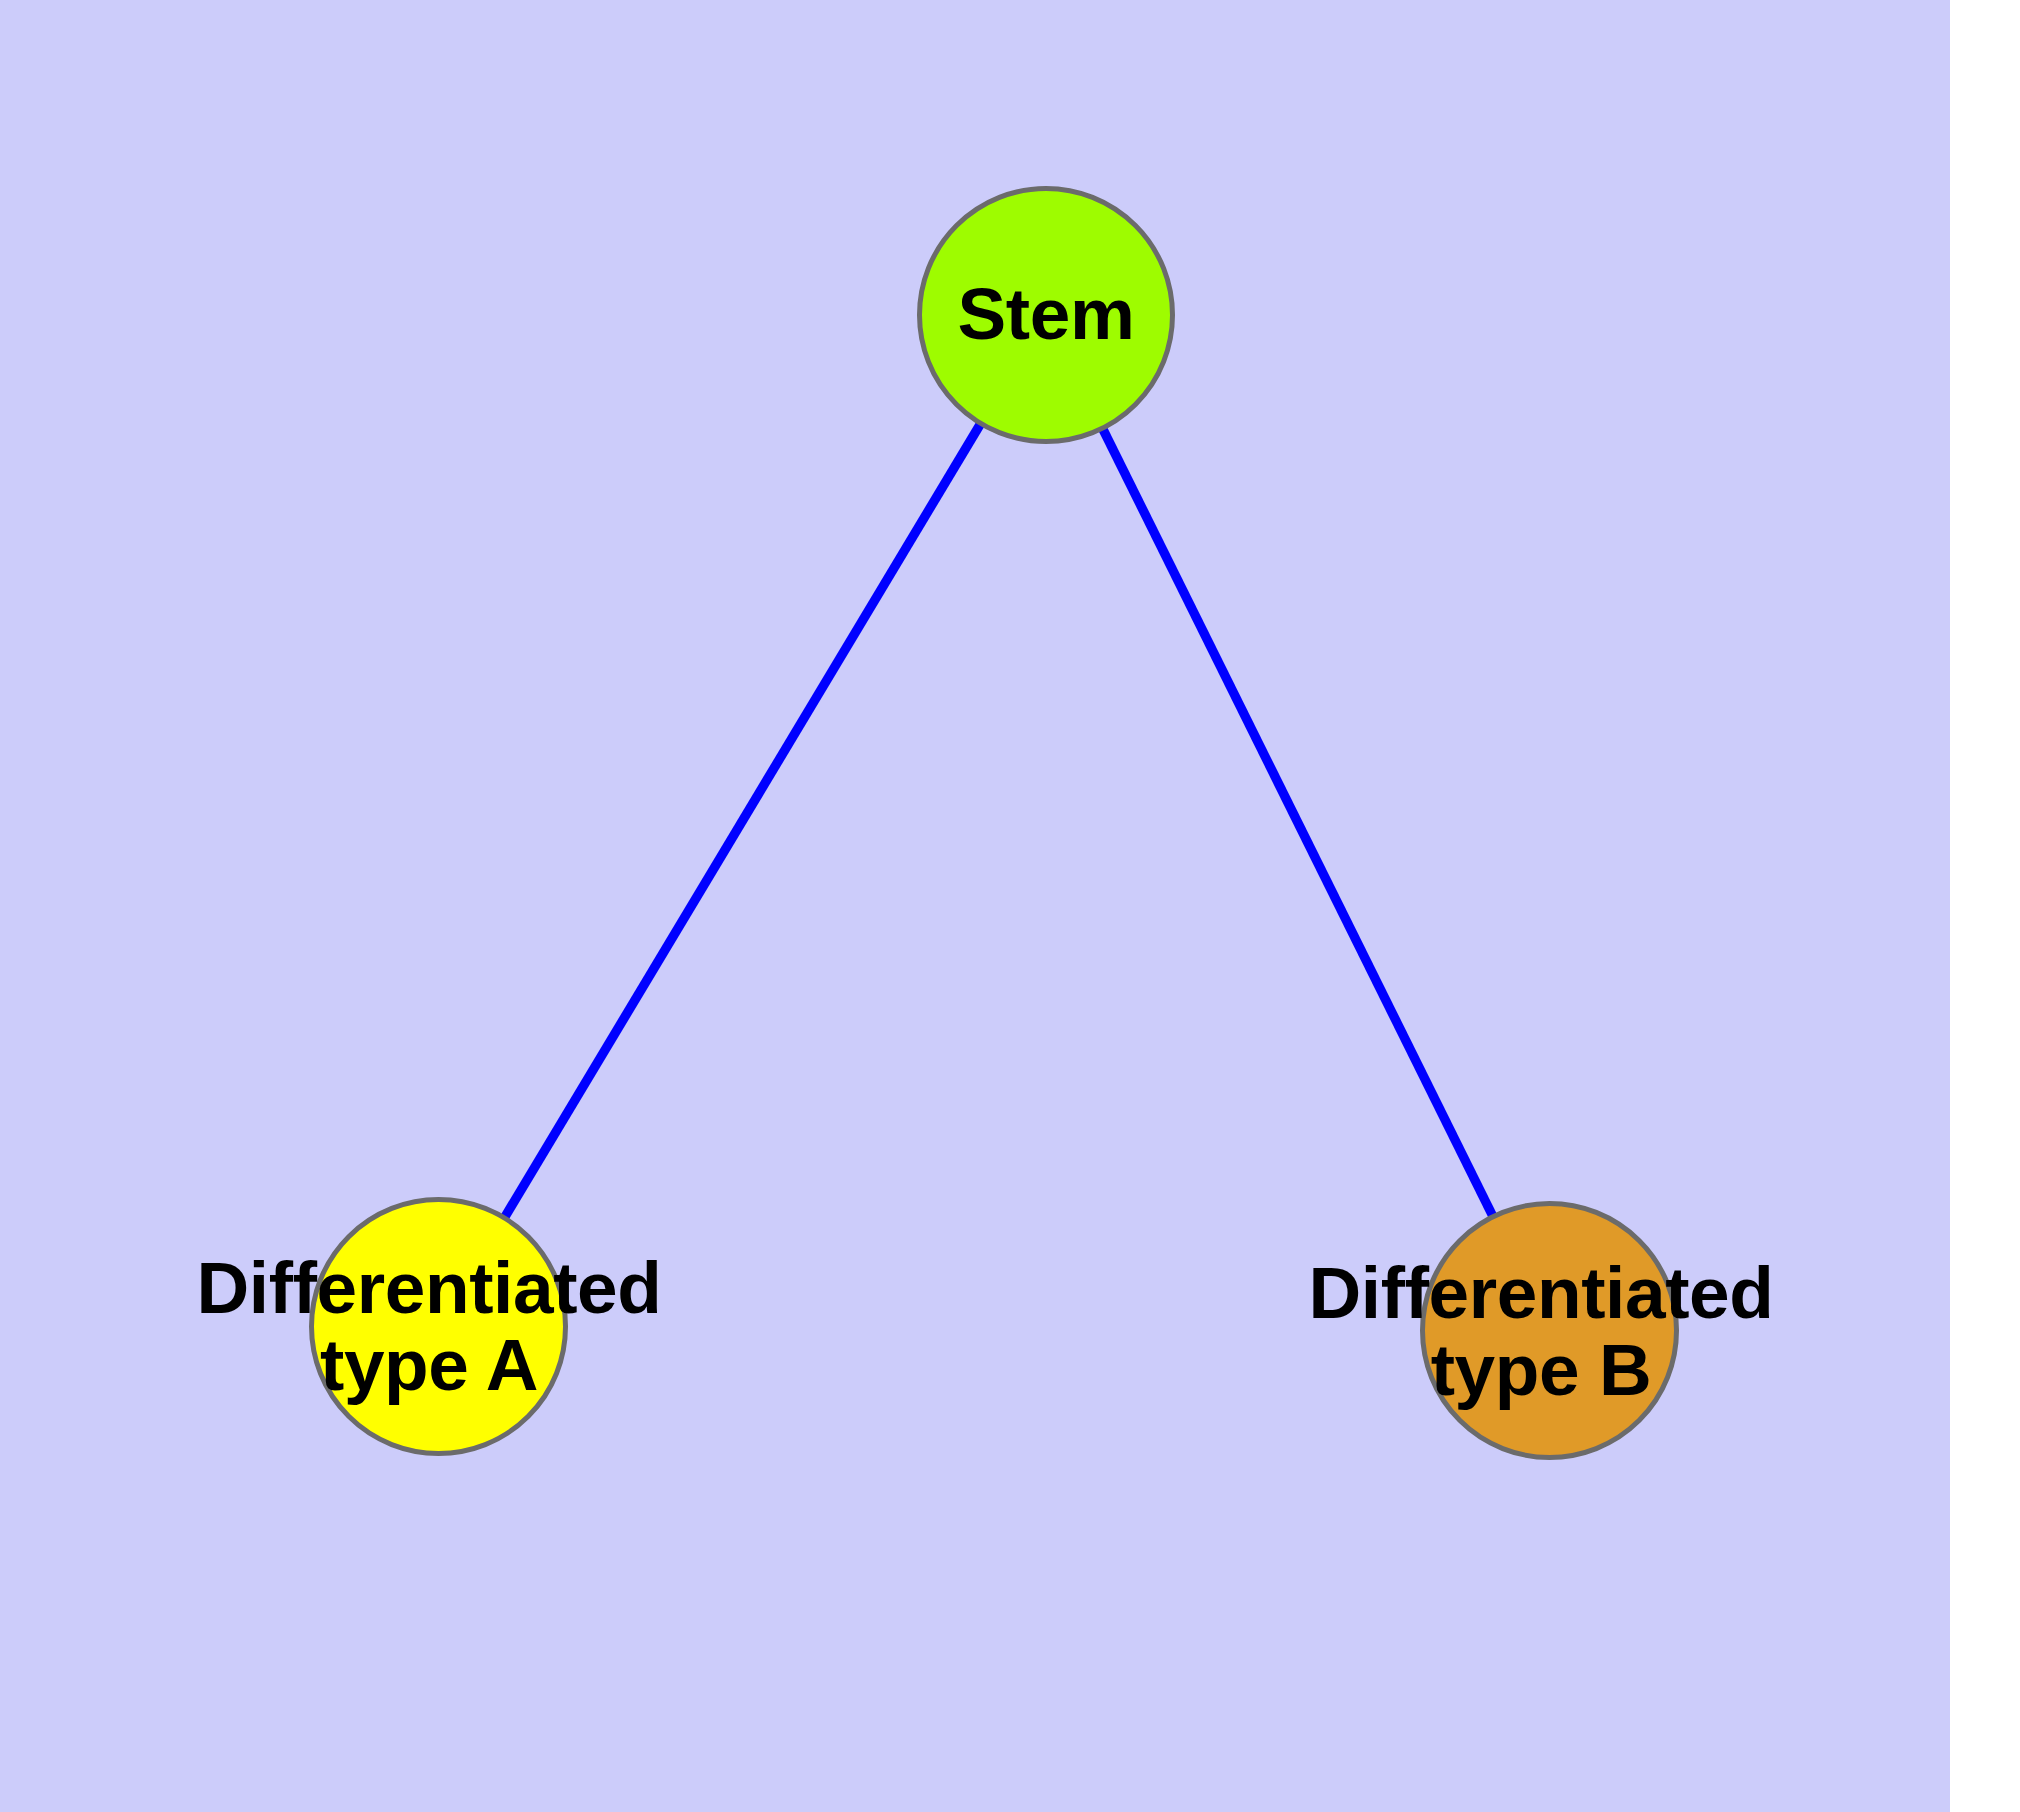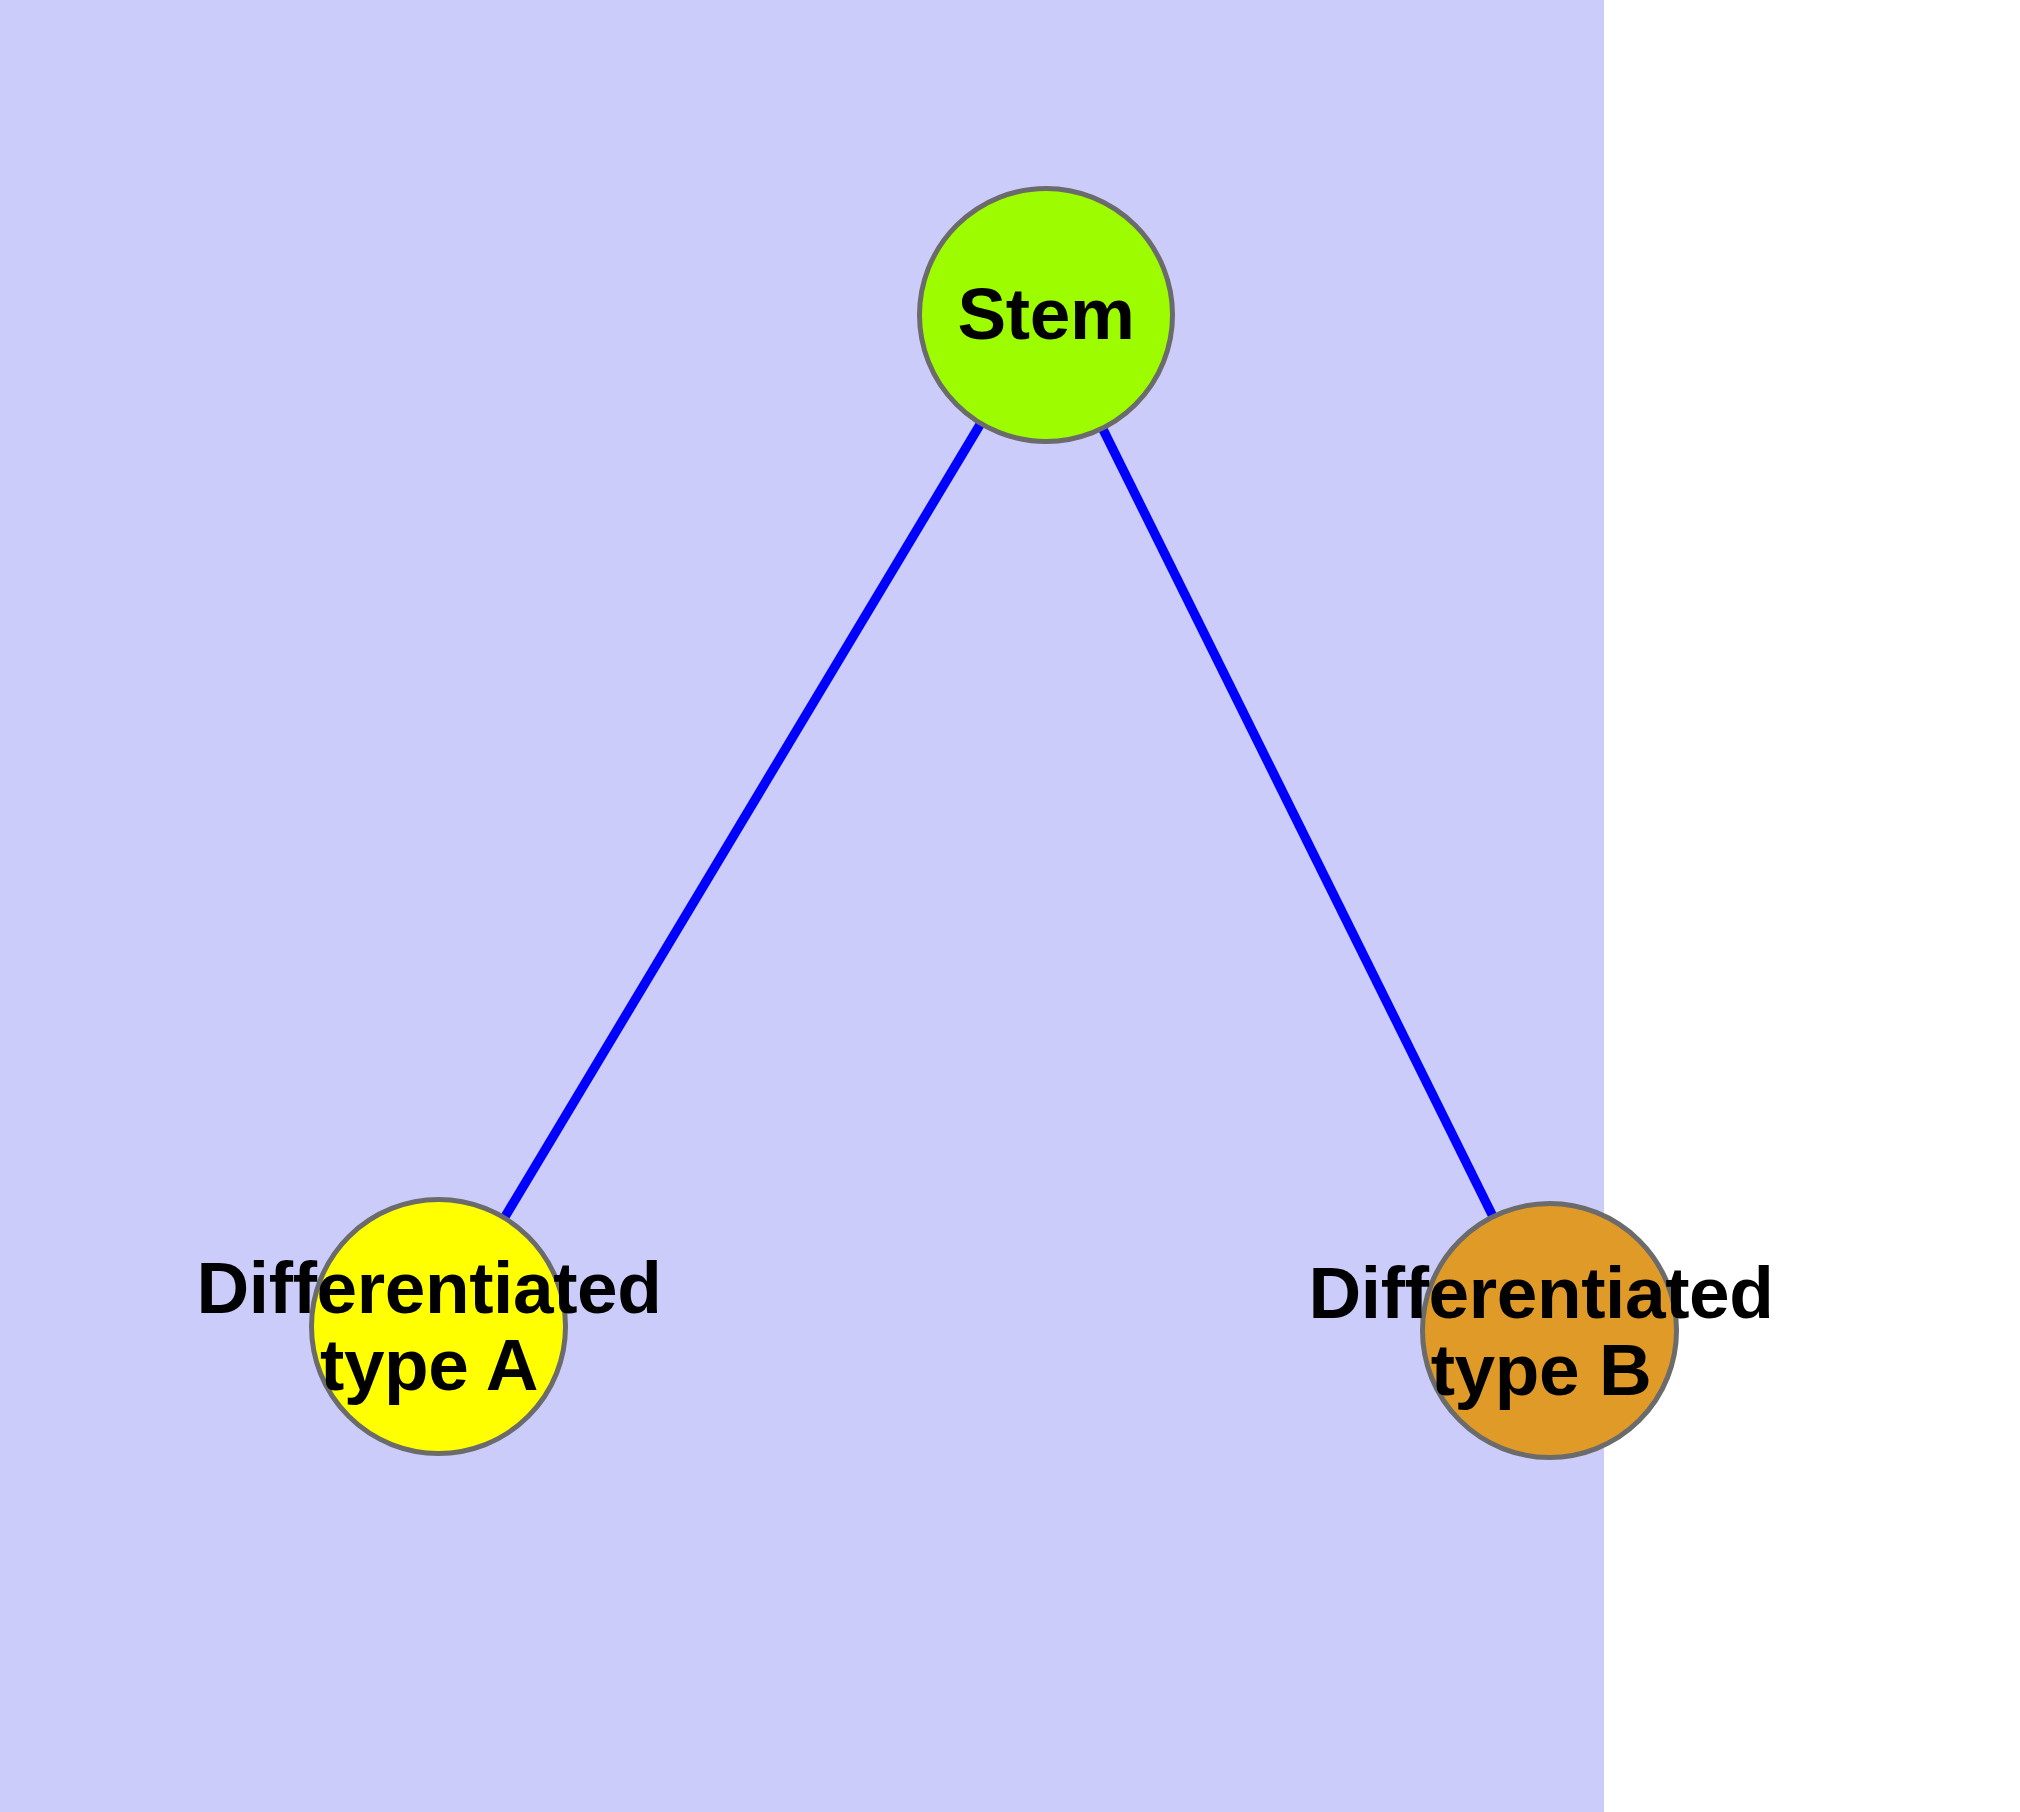--- a/index.html
+++ b/index.html
@@ -47,21 +47,21 @@
     text-align: center;
     white-space: pre;
     line-height: 1.06;
     letter-spacing: -0.4px;
     transform: translate(-50%, -50%);
   }
 </style>
 </head>
 <body style="width: 2021px; height: 1812px;">
 
-<div id="graph-canvas" style="width: 1604px; height: 1812px; background: rgb(204, 204, 250);">
+<div id="graph-canvas" style="width: 1950px; height: 1812px; background: rgb(204, 204, 250);">
 
   <svg id="edge-layer" viewBox="0 0 2384 2138">
     <line stroke-linecap="butt" x1="1157.8858965704567" y1="497.9277087917244" x2="594.6283879121753" y2="1437.2146715542774" stroke="#0000ff" stroke-width="11"></line>
     <line stroke-linecap="butt" x1="1299.7004944985977" y1="503.61766482124364" x2="1761.8555832412767" y2="1436.4862698759102" stroke="#0000ff" stroke-width="11"></line>
   </svg>
 
   <div id="node-layer">
     <div class="node" style="left: 917px; top: 186px; width: 258px; height: 258px; background: rgb(158, 252, 0); border-color: rgb(107, 107, 107);"></div>
     <div class="node" style="left: 309px; top: 1197px; width: 259px; height: 259px; background: rgb(255, 255, 0); border-color: rgb(107, 107, 107);"></div>
     <div class="node" style="left: 1420px; top: 1201px; width: 259px; height: 259px; background: rgb(224, 154, 40); border-color: rgb(107, 107, 107);"></div>

